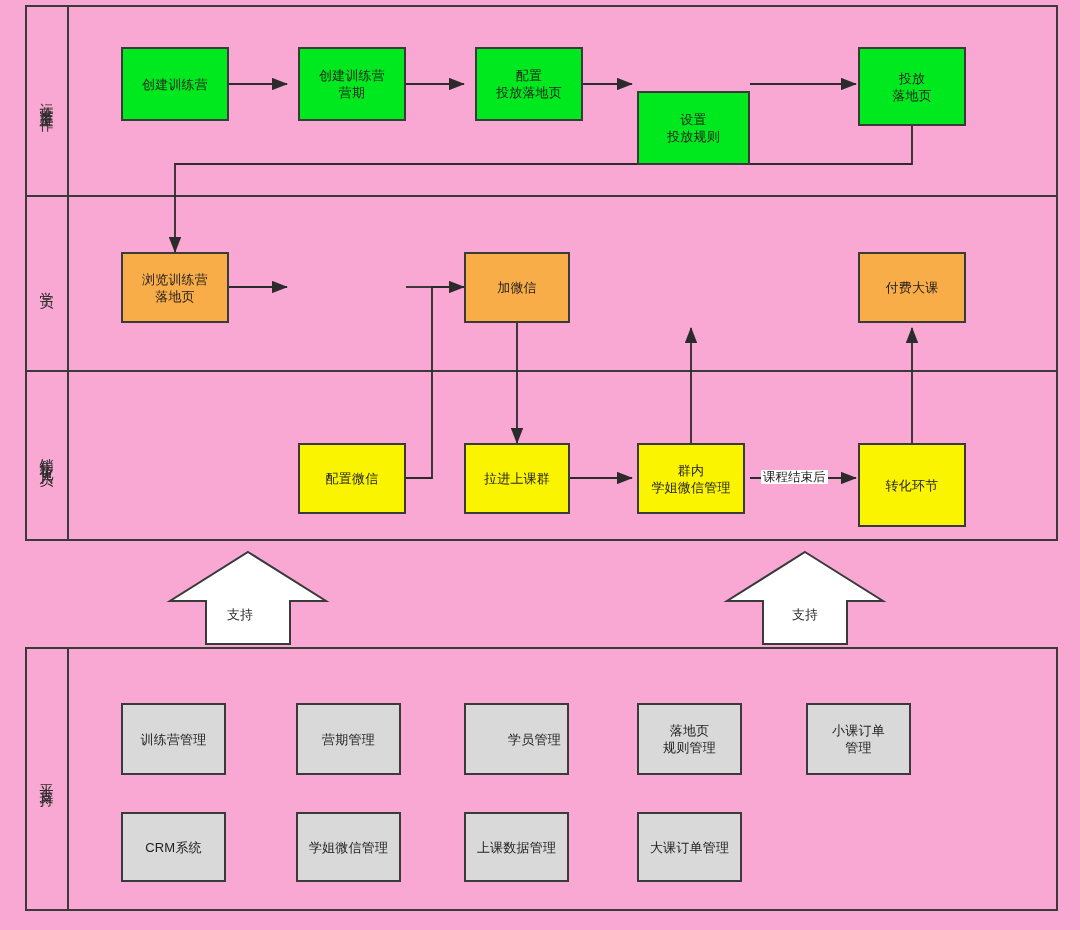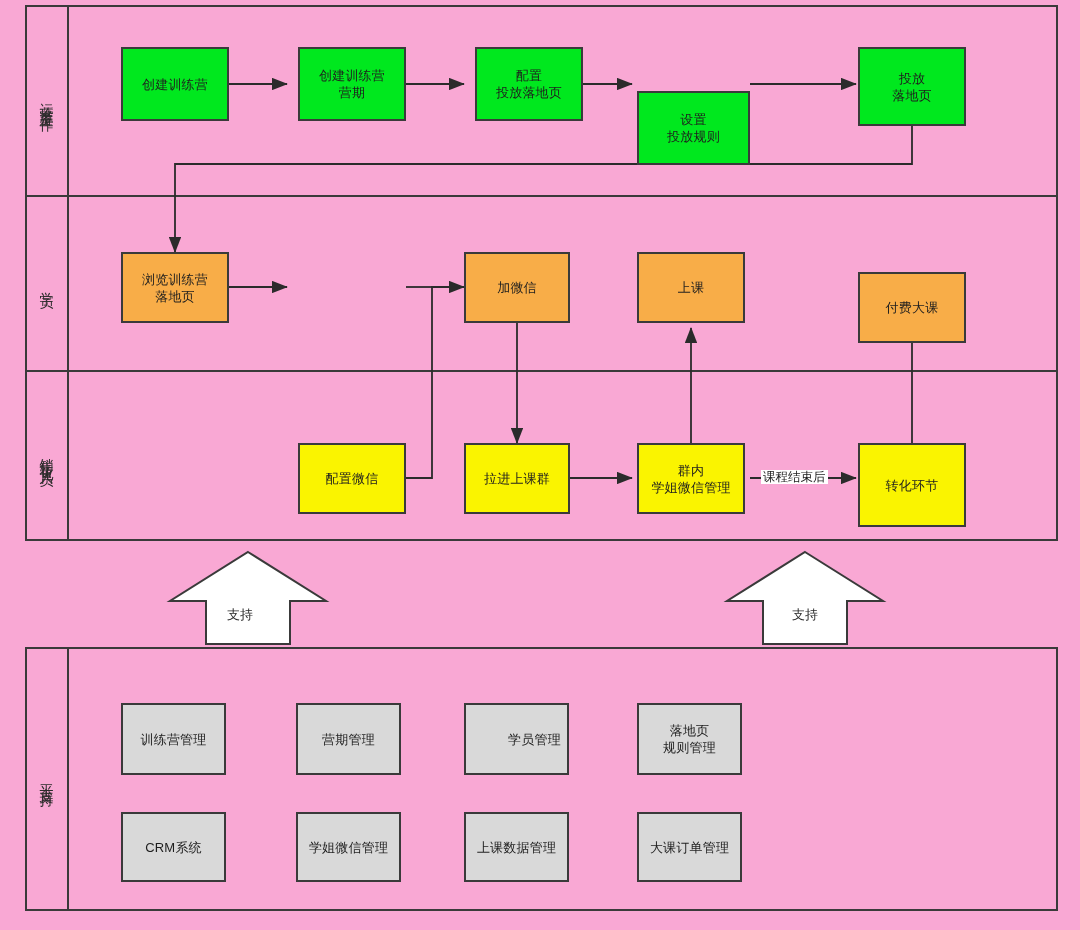--- a/index.html
+++ b/index.html
@@ -138,38 +138,39 @@
   <div class="node green" style="left:475px; top:47px; width:108px; height:74px;">配置
 投放落地页</div>
   <div class="node green" style="left:637px; top:47px; width:113px; height:74px;margin-top:44px;">设置
 投放规则</div>
   <div class="node green" style="left:858px; top:47px; width:108px; height:79px;">投放
 落地页</div>
 
   <div class="node orange" style="left:121px; top:252px; width:108px; height:71px;">浏览训练营
 落地页</div>
   <div class="node orange" style="left:464px; top:252px; width:106px; height:71px;">加微信</div>
-  <div class="node orange" style="left:637px; top:252px; width:108px; height:71px;">上课</div>
-  <div class="node orange" style="left:858px; top:252px; width:108px; height:71px;margin-top:20px;">付费大课</div>
+  <div class="node orange" style="left:858px; top:252px; width:108px; height:71px;">付费大课</div>
 
   <div class="node yellow" style="left:298px; top:443px; width:108px; height:71px;">配置微信</div>
   <div class="node yellow" style="left:464px; top:443px; width:106px; height:71px;">拉进上课群</div>
   <div class="node yellow" style="left:637px; top:443px; width:108px; height:71px;">群内
 学姐微信管理</div>
   <div class="node yellow" style="left:858px; top:443px; width:108px; height:84px;text-align:center;">转化环节</div>
 
   <div class="edge-label" style="left:761px; top:470px;">课程结束后</div>
 
   <div class="arrow-label" style="left:227px; top:608px;">支持</div>
   <div class="arrow-label" style="left:792px; top:608px;">支持</div>
 
   <div class="node grey" style="left:121px; top:703px; width:105px; height:72px;">训练营管理</div>
   <div class="node grey" style="left:296px; top:703px; width:105px; height:72px;">营期管理</div>
   <div class="node grey" style="left:464px; top:703px; width:105px; height:72px;padding-left:36px;">学员管理</div>
   <div class="node grey" style="left:637px; top:703px; width:105px; height:72px;">落地页
 规则管理</div>
+  <div class="node grey" style="left:806px; top:703px; width:105px; height:72px;">小课订单
+管理</div>
 
   <div class="node grey" style="left:121px; top:812px; width:105px; height:70px;">CRM系统</div>
   <div class="node grey" style="left:296px; top:812px; width:105px; height:70px;">学姐微信管理</div>
   <div class="node grey" style="left:464px; top:812px; width:105px; height:70px;">上课数据管理</div>
   <div class="node grey" style="left:637px; top:812px; width:105px; height:70px;">大课订单管理</div>
 
 </div>
 
 </body></html>

